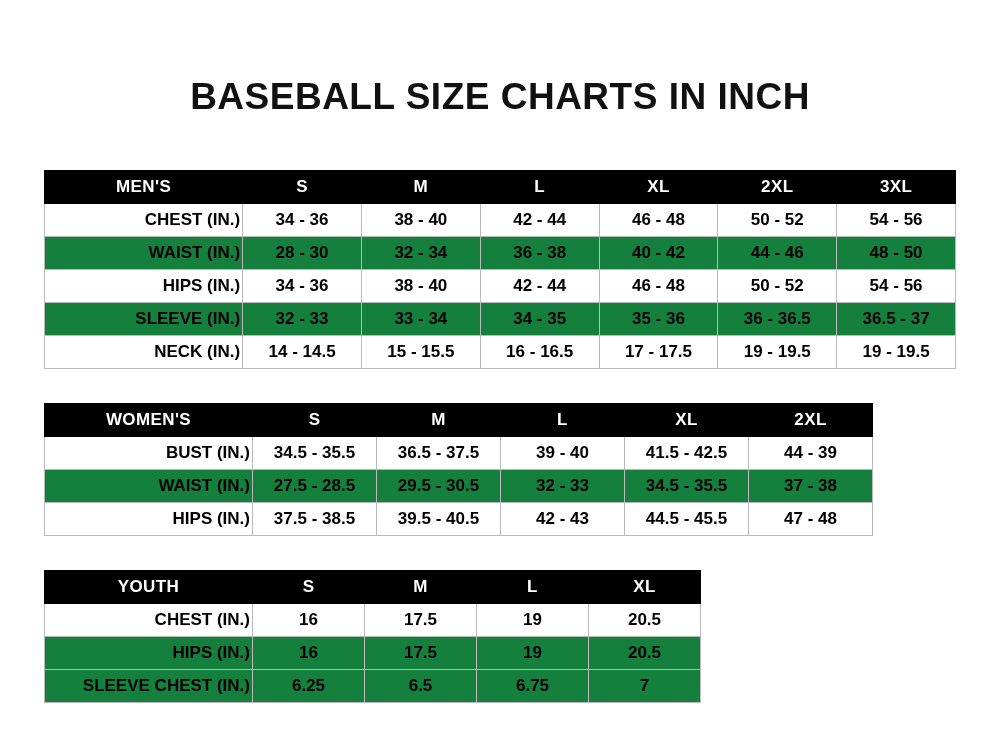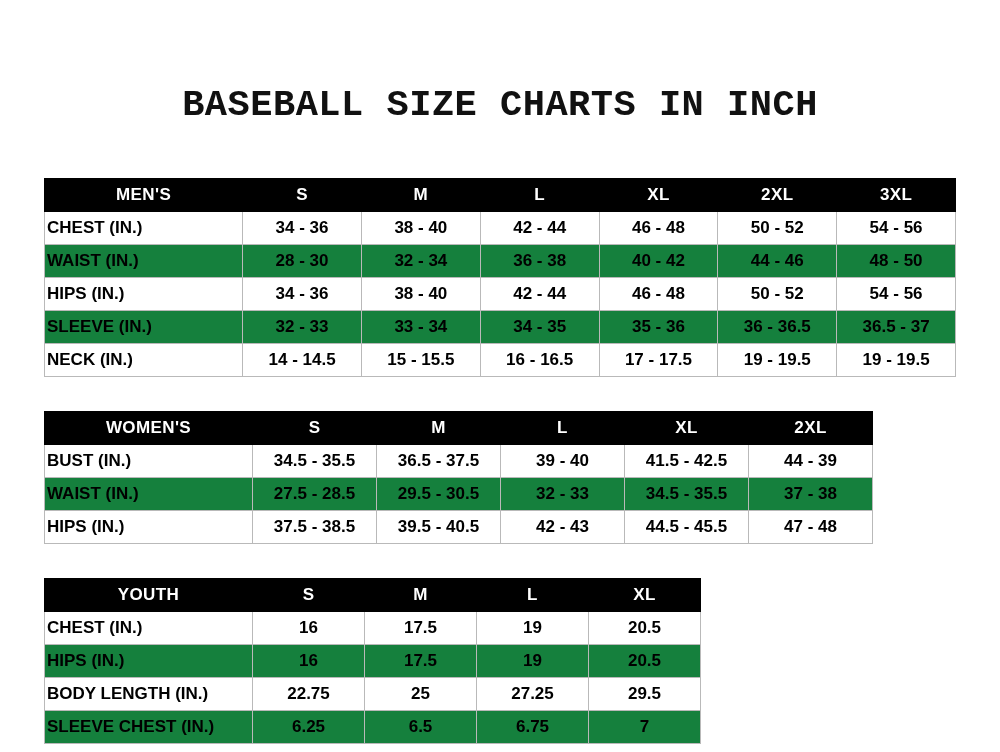--- a/index.html
+++ b/index.html
@@ -18,24 +18,23 @@
     position: relative;
     width: 1000px;
     height: 752px;
     box-sizing: border-box;
   }
   .title {
     text-align: center;
     font-size: 37px;
     font-weight: bold;
     letter-spacing: 0.5px;
-    margin: 12px;
+    margin: 4px;
     padding-top: 72px;
     color: #111111;
-    font-family: Liberation Mono, monospace;
   }
   .charts {
     margin-top: 52px;
     padding: 0 44px;
     border-radius: 31px;
   }
   table.size-table {
     border-collapse: collapse;
     table-layout: fixed;
     font-size: 17px;
@@ -59,21 +58,21 @@
     letter-spacing: 0.4px;
     height: 28px;
   }
   table.size-table thead th.rowlabel-head {
     text-align: center;
   }
   table.size-table tbody tr.alt td {
     background: #15803d;
   }
   table.size-table tbody td.rowlabel {
-    text-align: left;
+    text-align: right;
     font-size: 17px;
   }
   
   .men col.lbl, .women col.lbl, .youth col.lbl { width: 208px; }
   .men col.val  { width: 124px; }
   .women col.val { width: 124px; }
   .youth col.val { width: 112px; }
 </style>
 </head>
 <body>
@@ -226,27 +225,20 @@
           <td>19</td>
           <td>20.5</td>
         </tr>
         <tr class="alt">
           <td class="rowlabel">HIPS (IN.)</td>
           <td>16</td>
           <td>17.5</td>
           <td>19</td>
           <td>20.5</td>
         </tr>
-        <tr>
-          <td class="rowlabel">BODY LENGTH (IN.)</td>
-          <td>22.75</td>
-          <td>25</td>
-          <td>27.25</td>
-          <td>29.5</td>
-        </tr>
         <tr class="alt">
           <td class="rowlabel">SLEEVE CHEST (IN.)</td>
           <td>6.25</td>
           <td>6.5</td>
           <td>6.75</td>
           <td>7</td>
         </tr>
       </tbody>
     </table>
 

